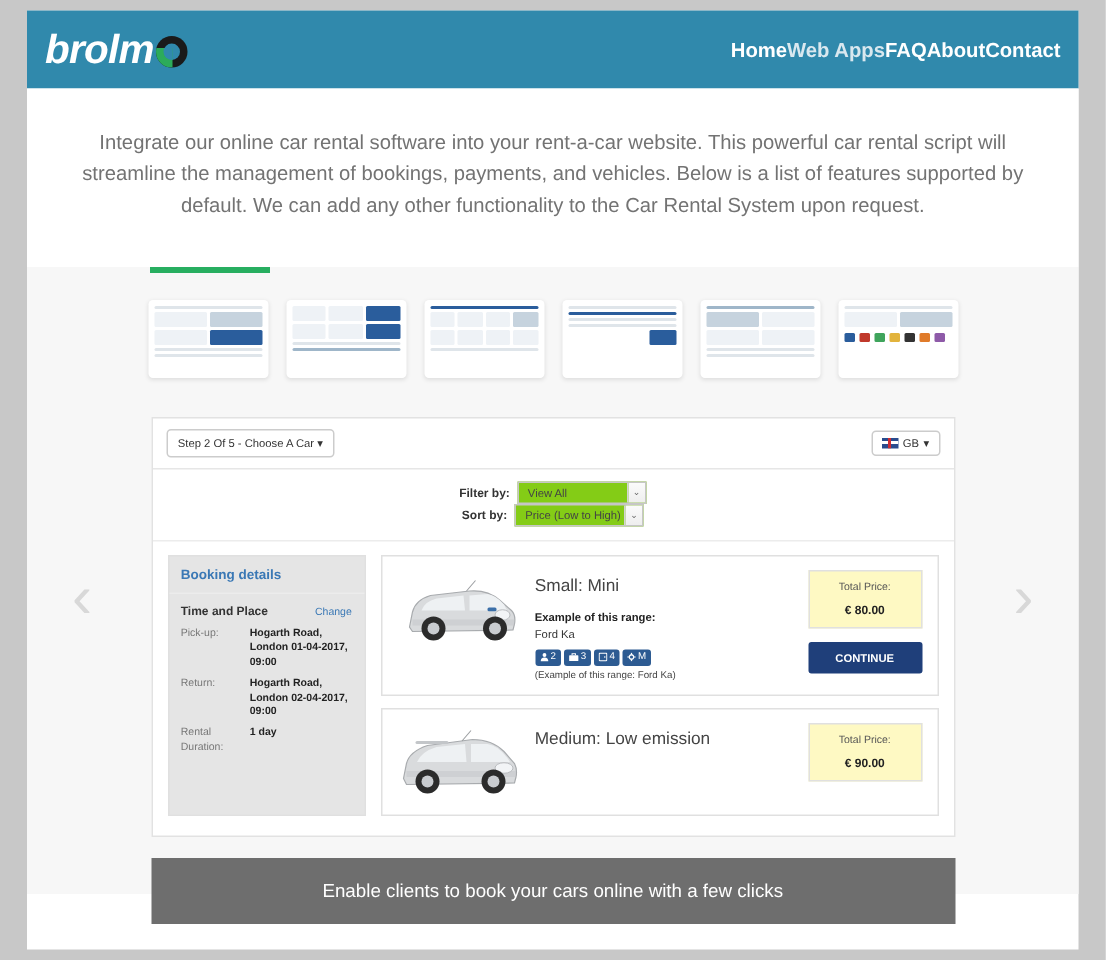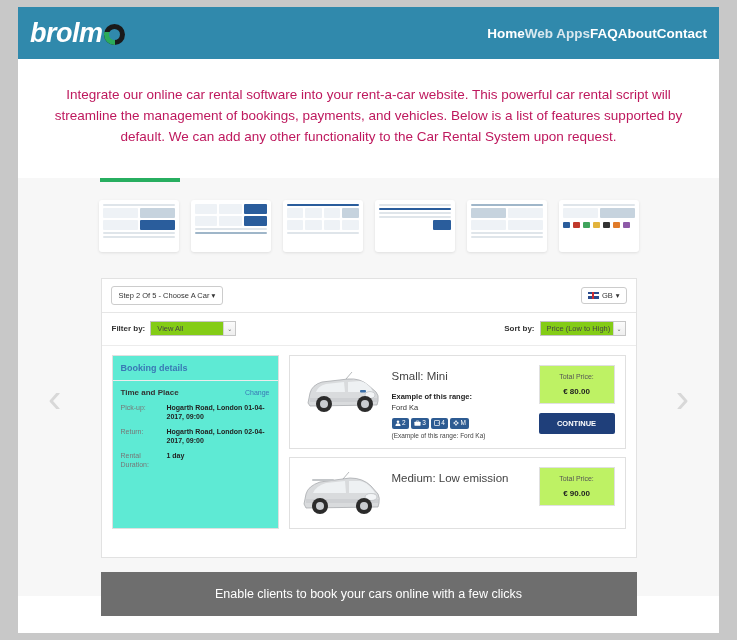--- a/index.html
+++ b/index.html
@@ -20,21 +20,21 @@
   .logo-mark .green { position: absolute; left: 0; bottom: 0; width: 11px; height: 13px; overflow: hidden; }
   .logo-mark .green::before { content:""; position:absolute; left:0; top:-8px; width:21px; height:21px; border-radius:50%; background:#2cab5a; }
   .logo-mark .green::after { content:""; position:absolute; left:5px; top:-3px; width:11px; height:11px; border-radius:50%; background:#3089ac; }
   .nav { margin-left: auto; display: flex; }
   .nav a { color: #ffffff; font-size: 13.5px; font-weight: bold; text-decoration: none; }
   .nav a.muted { color: #d9e8ef; }
 
   
   .hero { padding: 26px 32px 30px; text-align: center; background: #ffffff; }
   .hero h1 { font-size: 37px; font-weight: normal; color: #1f1f1f; letter-spacing: -0.5px; margin-bottom: 18px; }
-  .hero p { font-size: 13.5px; line-height: 1.55; color: #be185d; max-width: 640px; margin: 0 auto; text-align: center; }
+  .hero p { font-size: 13.5px; line-height: 1.55; color: #737373; max-width: 640px; margin: 0 auto; text-align: center; }
 
   
   .gallery { background: #f7f7f7; padding: 0 0 18px; position: relative; height: 418px; }
   .accent-wrap { padding-left: 82px; }
   .accent { width: 80px; height: 4px; background: #27ae60; }
 
   .thumbs { display: flex; justify-content: center; gap: 12px; padding: 18px 0 12px; }
   .thumb { width: 80px; height: 52px; background: #ffffff; border-radius: 3px; box-shadow: 0 1px 3px rgba(0,0,0,0.10); padding: 4px; overflow: hidden; }
   .tline { height: 2px; background: #dfe5ea; margin-bottom: 2px; border-radius: 1px; }
   .tline.b { background: #9fb6c9; }
@@ -49,50 +49,50 @@
 
   
   .shot { width: 536px; margin: 14px auto; background: #ffffff; border: 1px solid #e2e2e2; height: 280px; overflow: hidden; }
   .shot-topbar { display: flex; align-items: center; justify-content: space-between; padding: 7px 9px; border-bottom: 1px solid #e6e6e6; }
   .pill { border: 1px solid #cccccc; background: #ffffff; border-radius: 3px; font-size: 7.5px; color: #333; padding: 4px 7px; }
   .flagpill { border: 1px solid #cccccc; background: #ffffff; border-radius: 3px; font-size: 7.5px; color: #333; padding: 3px 6px; display: flex; align-items: center; gap: 3px; }
   .flag { width: 11px; height: 7px; background: linear-gradient(#2a4b8d,#2a4b8d); position: relative; overflow: hidden; }
   .flag::before { content:""; position:absolute; left:0; top:2.5px; width:11px; height:2px; background:#fff; }
   .flag::after { content:""; position:absolute; left:4.5px; top:0; width:2px; height:7px; background:#cf2b32; }
 
-  .shot-filters { display: flex; align-items: center; justify-content: space-between; padding: 8px 10px 9px; border-bottom: 1px solid #ececec; }
+  .shot-filters { display: flex; align-items: center; justify-content: space-between; padding: 8px 10px 9px; border-bottom: 1px solid #ececec; flex-direction: column; }
   .fgroup { display: flex; align-items: center; gap: 5px; }
   .flabel { font-size: 8px; font-weight: bold; color: #333; }
   .select { border: 1px solid #c6c6c6; background: #84cc16; height: 15px; display: flex; align-items: center; font-size: 7.5px; color: #444; padding-left: 6px; min-width: 72px; position: relative; }
   .select .arrow { margin-left: auto; width: 12px; height: 13px; background: linear-gradient(#fbfbfb,#eeeeee); border-left: 1px solid #d3d3d3; display: flex; align-items: center; justify-content: center; font-size: 6px; color: #666; }
   .select.wide { min-width: 86px; }
 
   .shot-body { display: flex; gap: 10px; padding: 9px 10px; }
-  .booking { width: 167px; border: 1px solid #e0e0e0; background: #5eead4; }
+  .booking { width: 132px; border: 1px solid #e0e0e0; background: #e5e5e5; }
   .booking-h { font-size: 9px; font-weight: bold; color: #3a78b5; padding: 7px 8px; border-bottom: 1px solid #ececec; }
   .booking-b { padding: 7px 8px; }
   .bk-row-head { display: flex; justify-content: space-between; align-items: baseline; margin-bottom: 6px; }
   .bk-title { font-size: 8px; font-weight: bold; color: #333; }
   .bk-change { font-size: 7px; color: #3a78b5; }
   .bk-row { display: flex; margin-bottom: 5px; }
   .bk-k { font-size: 7px; color: #777; width: 46px; flex: none; line-height: 1.35; }
   .bk-v { font-size: 7px; color: #222; font-weight: bold; line-height: 1.35; }
 
   .cars { flex: 1; display: flex; flex-direction: column; gap: 8px; }
   .car { border: 1px solid #e0e0e0; background: #fff; display: flex; align-items: flex-start; padding: 9px 10px; gap: 10px; }
   .car-img { width: 82px; height: 52px; flex: none; position: relative; }
   .car-info { flex: 1; padding-top: 4px; }
   .car-title { font-size: 11.5px; color: #444; line-height: 1.25; margin-bottom: 9px; }
   .car-ex-label { font-size: 7.5px; font-weight: bold; color: #222; }
   .car-ex-val { font-size: 7.5px; color: #333; margin-top: 2px; margin-bottom: 6px; }
   .badges { display: flex; gap: 2px; margin-bottom: 3px; }
   .badge { background: #2d5b92; color: #fff; font-size: 6.5px; border-radius: 2px; padding: 2px 3px; display: flex; align-items: center; gap: 1.5px; line-height: 1; }
   .car-note { font-size: 6.5px; color: #444; }
   .price-col { width: 76px; flex: none; }
-  .price-box { border: 1px solid #e0e0e0; background: #bef264; padding: 7px 4px; text-align: center; }
+  .price-box { border: 1px solid #e0e0e0; background: #fef9c3; padding: 7px 4px; text-align: center; }
   .price-label { font-size: 7px; color: #555; margin-bottom: 7px; }
   .price-val { font-size: 8px; color: #222; font-weight: bold; }
   .continue { margin-top: 9px; background: #1f3f7a; color: #fff; text-align: center; font-size: 7.5px; font-weight: bold; padding: 6px 0; border-radius: 2px; }
 
   .arrow-nav { position: absolute; top: 200px; font-size: 40px; color: #d8d8d8; font-weight: 300; line-height: 1; }
   .arrow-left { left: 30px; } .arrow-right { right: 30px; }
 
   .caption { width: 536px; margin: 0 auto; background: #6e6e6e; color: #ffffff; font-size: 12.5px; text-align: center; padding: 15px 0; }
 
   svg { display: block; }

